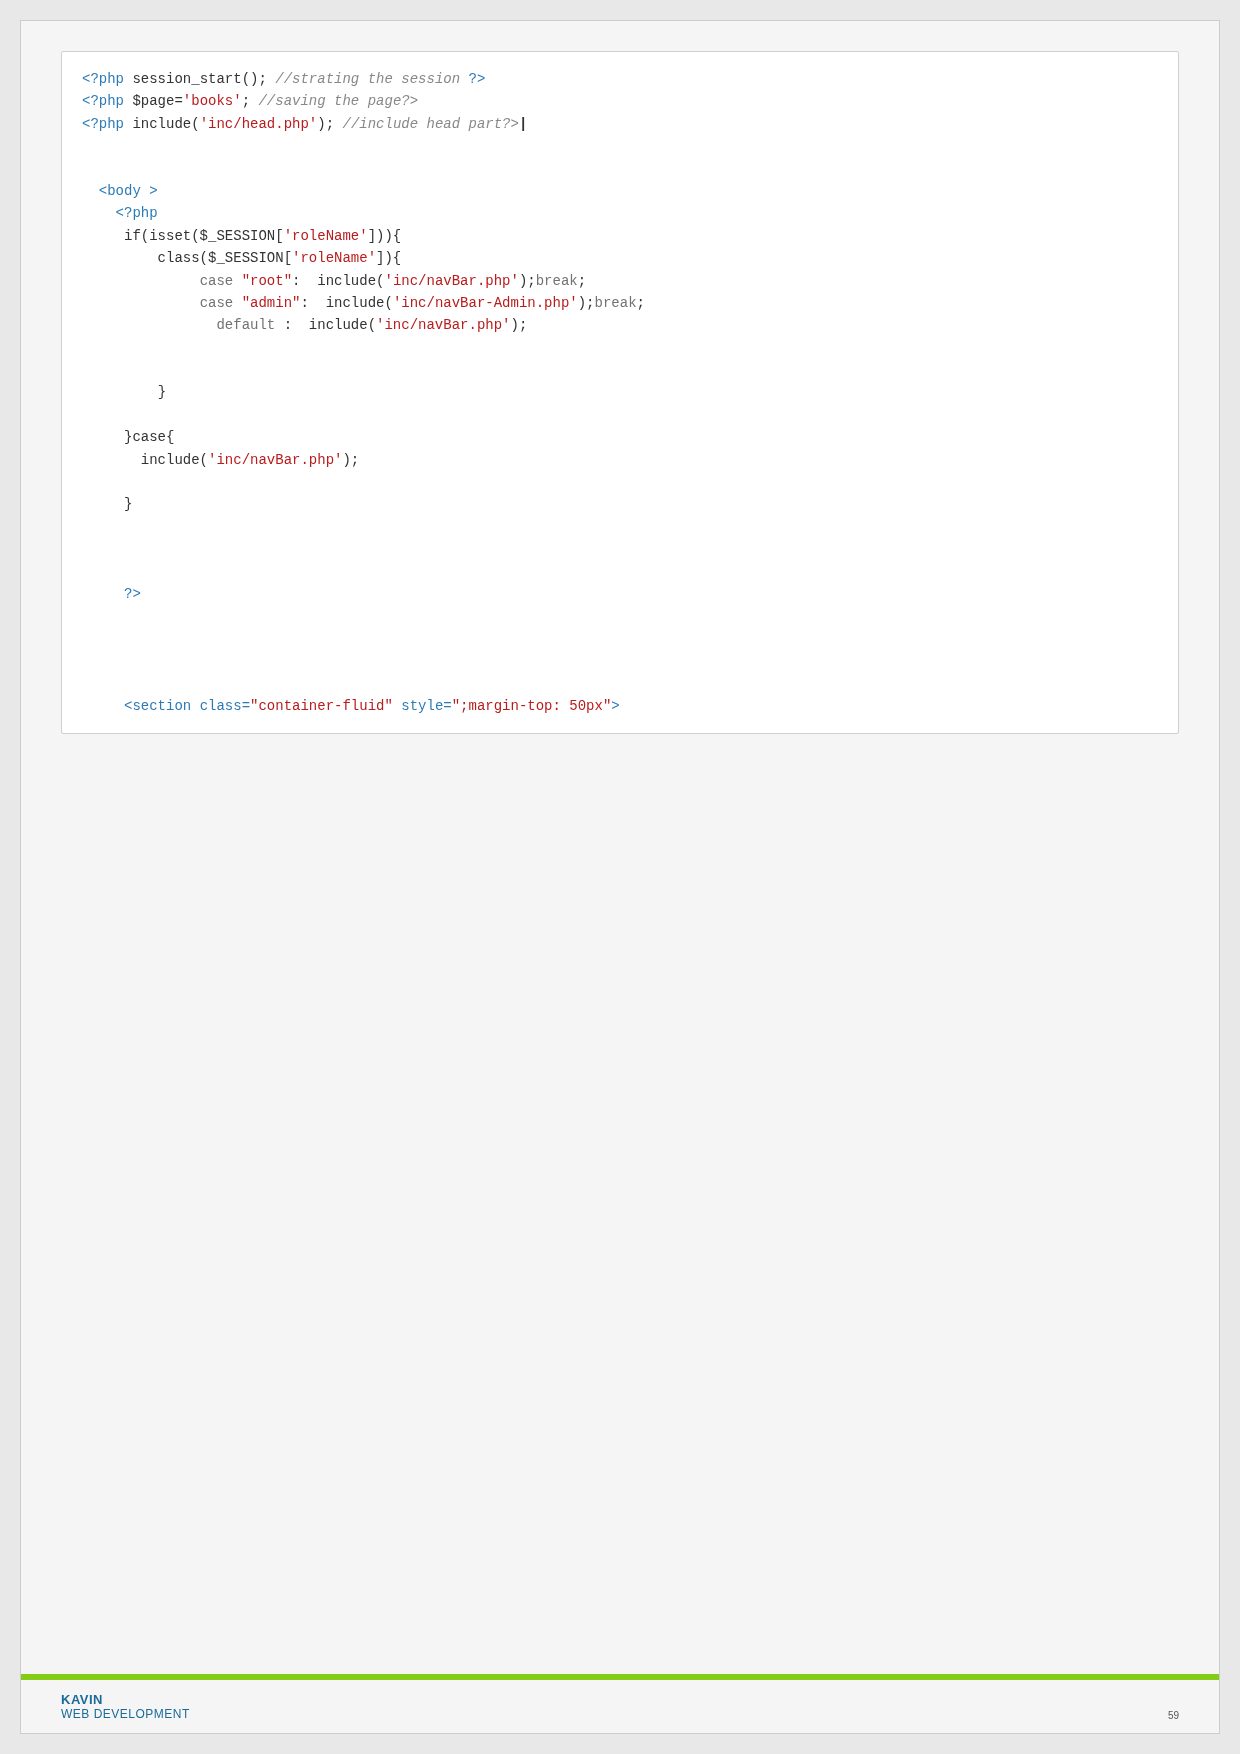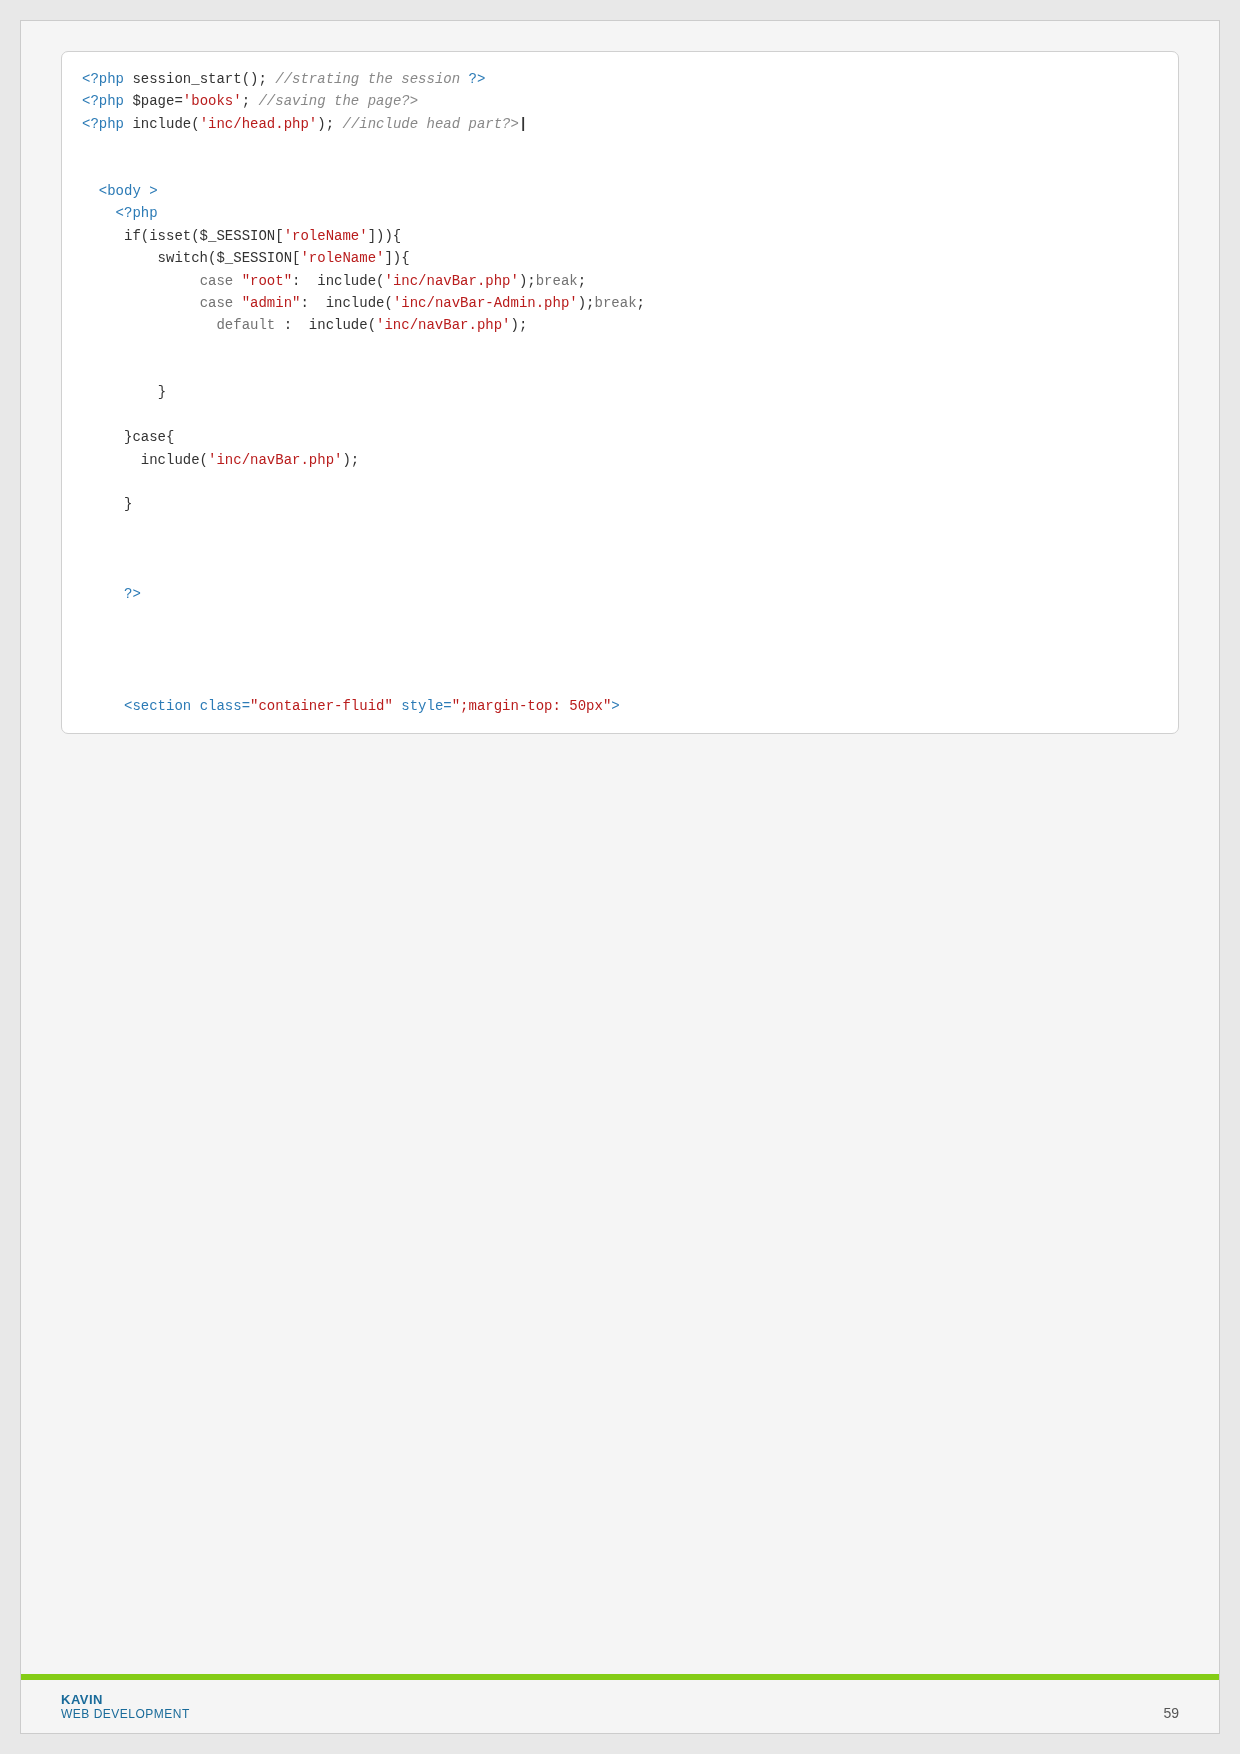--- a/index.html
+++ b/index.html
@@ -33,21 +33,21 @@
       padding: 30px 40px 40px 40px;
       font-family: 'Courier New', Courier, monospace;
       font-size: 14px;
       line-height: 1.6;
       background: #f5f5f5;
     }
 
     .code-block {
       background: #ffffff;
       border: 1px solid #d0d0d0;
-      border-radius: 7px;
+      border-radius: 2px;
       padding: 16px 20px;
       margin-bottom: 20px;
     }
 
     .code-line {
       white-space: pre;
       display: block;
     }
 
     
@@ -80,21 +80,21 @@
     }
 
     .footer-subject {
       color: #1a6b9a;
       font-size: 12px;
       letter-spacing: 0.5px;
     }
 
     .footer-page {
       color: #555555;
-      font-size: 14px;
+      font-size: 10px;
     }
 
     .cursor-line::after {
       content: '|';
       color: #333;
       font-weight: bold;
     }
   </style>
 </head>
 <body>
@@ -112,21 +112,21 @@
       <span class="code-line">&nbsp;</span>
       <span class="code-line">&nbsp;</span>
 
       <span class="code-line"><span class="plain">  </span><span class="html-tag">&lt;body &gt;</span></span>
 
       <span class="code-line"><span class="plain">    </span><span class="php-tag">&lt;?php</span></span>
 
 
       <span class="code-line"><span class="plain">     if(isset($_SESSION[</span><span class="string">'roleName'</span><span class="plain">])){</span></span>
 
-      <span class="code-line"><span class="plain">         switch($_SESSION[</span><span class="string">'roleName'</span><span class="plain">]){</span></span>
+      <span class="code-line"><span class="plain">         class($_SESSION[</span><span class="string">'roleName'</span><span class="plain">]){</span></span>
 
       <span class="code-line"><span class="plain">              </span><span class="keyword">case</span><span class="plain"> </span><span class="string">"root"</span><span class="plain">:  include(</span><span class="string">'inc/navBar.php'</span><span class="plain">);</span><span class="keyword">break</span><span class="plain">;</span></span>
 
       <span class="code-line"><span class="plain">              </span><span class="keyword">case</span><span class="plain"> </span><span class="string">"admin"</span><span class="plain">:  include(</span><span class="string">'inc/navBar-Admin.php'</span><span class="plain">);</span><span class="keyword">break</span><span class="plain">;</span></span>
 
       <span class="code-line"><span class="plain">                </span><span class="keyword">default</span><span class="plain"> :  include(</span><span class="string">'inc/navBar.php'</span><span class="plain">);</span></span>
 
       <span class="code-line">&nbsp;</span>
       <span class="code-line">&nbsp;</span>
 

